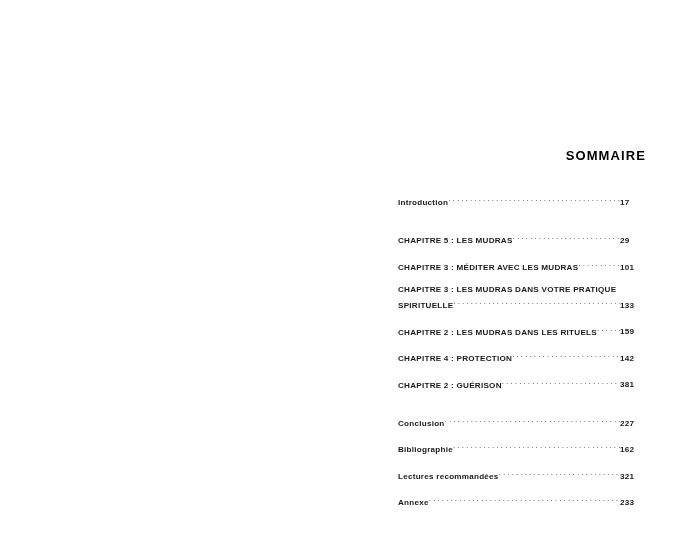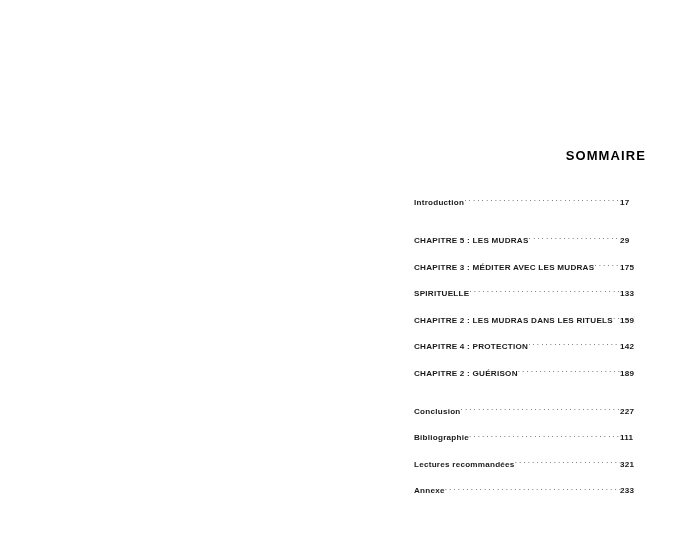--- a/index.html
+++ b/index.html
@@ -57,21 +57,20 @@
   }
   .label-line {
     display: block;
   }
   .label-line.second {
     text-align: right;
     padding-right: 0;
   }
   .label-text {
     white-space: nowrap;
-    margin-left: 16px;
   }
   .dots {
     display: inline-block;
     white-space: nowrap;
     overflow: hidden;
     letter-spacing: 2.1px;
     color: #2b2b2b;
     font-weight: normal;
     vertical-align: baseline;
   }
@@ -106,60 +105,61 @@
           <div class="toc-row">
             <div class="label-wrap">
               <span class="label-line" style="overflow: hidden; white-space: nowrap;"><span class="label-text">CHAPITRE 5 : LES MUDRAS</span><span class="dots"> ................................................................................</span></span>
             </div>
             <div class="page-num">29</div>
           </div>
           <div class="toc-row">
             <div class="label-wrap">
               <span class="label-line" style="overflow: hidden; white-space: nowrap;"><span class="label-text">CHAPITRE 3 : MÉDITER AVEC LES MUDRAS</span><span class="dots"> ................................................................................</span></span>
             </div>
-            <div class="page-num">175</div>
+            <div class="page-num">101</div>
           </div>
           <div class="toc-row">
             <div class="label-wrap">
+              <span class="label-line"><span class="label-text">CHAPITRE 3 : LES MUDRAS DANS VOTRE PRATIQUE</span></span>
               <span class="label-line second" style="overflow: hidden; white-space: nowrap;"><span class="label-text">SPIRITUELLE</span><span class="dots"> ................................................................................</span></span>
             </div>
             <div class="page-num">133</div>
           </div>
           <div class="toc-row">
             <div class="label-wrap">
               <span class="label-line" style="overflow: hidden; white-space: nowrap;"><span class="label-text">CHAPITRE 2 : LES MUDRAS DANS LES RITUELS</span><span class="dots"> ................................................................................</span></span>
             </div>
             <div class="page-num">159</div>
           </div>
           <div class="toc-row">
             <div class="label-wrap">
               <span class="label-line" style="overflow: hidden; white-space: nowrap;"><span class="label-text">CHAPITRE 4 : PROTECTION</span><span class="dots"> ................................................................................</span></span>
             </div>
             <div class="page-num">142</div>
           </div>
           <div class="toc-row">
             <div class="label-wrap">
               <span class="label-line" style="overflow: hidden; white-space: nowrap;"><span class="label-text">CHAPITRE 2 : GUÉRISON</span><span class="dots"> ................................................................................</span></span>
             </div>
-            <div class="page-num">189</div>
+            <div class="page-num">381</div>
           </div>
         </div>
         <div class="spacer"></div>
         <div class="toc-group">
           <div class="toc-row">
             <div class="label-wrap">
               <span class="label-line" style="overflow: hidden; white-space: nowrap;"><span class="label-text">Conclusion</span><span class="dots"> ................................................................................</span></span>
             </div>
             <div class="page-num">227</div>
           </div>
           <div class="toc-row">
             <div class="label-wrap">
               <span class="label-line" style="overflow: hidden; white-space: nowrap;"><span class="label-text">Bibliographie</span><span class="dots"> ................................................................................</span></span>
             </div>
-            <div class="page-num">111</div>
+            <div class="page-num">162</div>
           </div>
           <div class="toc-row">
             <div class="label-wrap">
               <span class="label-line" style="overflow: hidden; white-space: nowrap;"><span class="label-text">Lectures recommandées</span><span class="dots"> ................................................................................</span></span>
             </div>
             <div class="page-num">321</div>
           </div>
           <div class="toc-row">
             <div class="label-wrap">
               <span class="label-line" style="overflow: hidden; white-space: nowrap;"><span class="label-text">Annexe</span><span class="dots"> ................................................................................</span></span>

